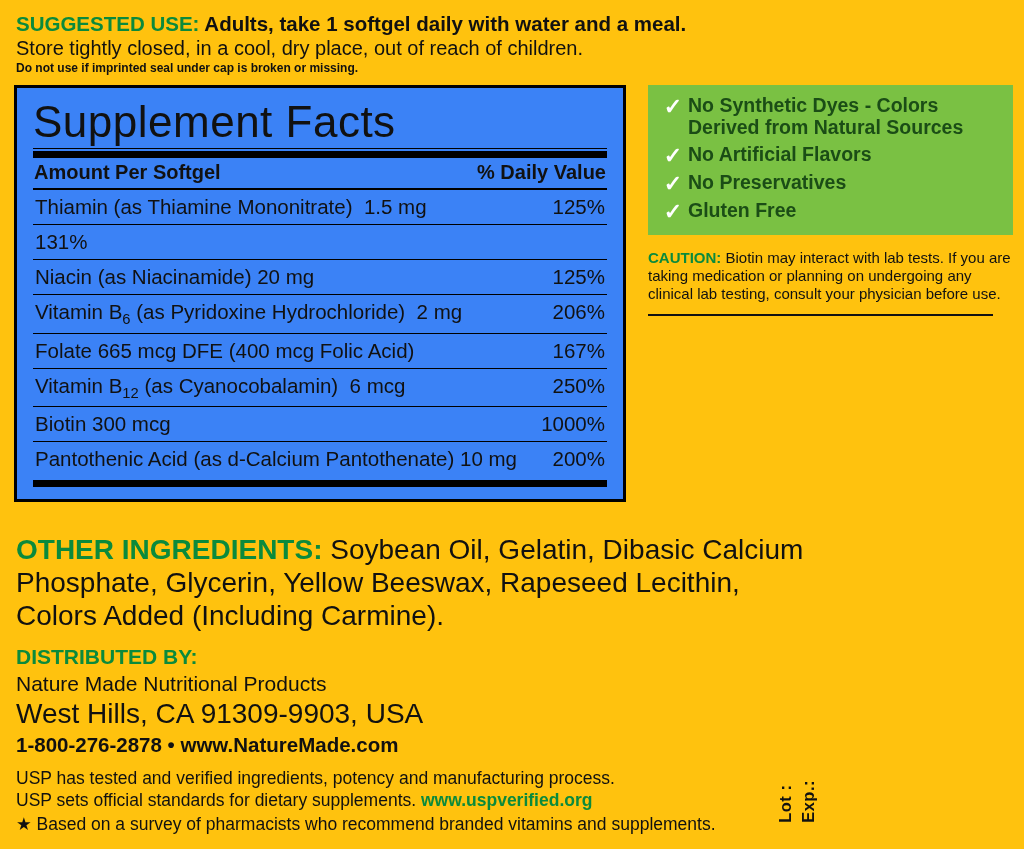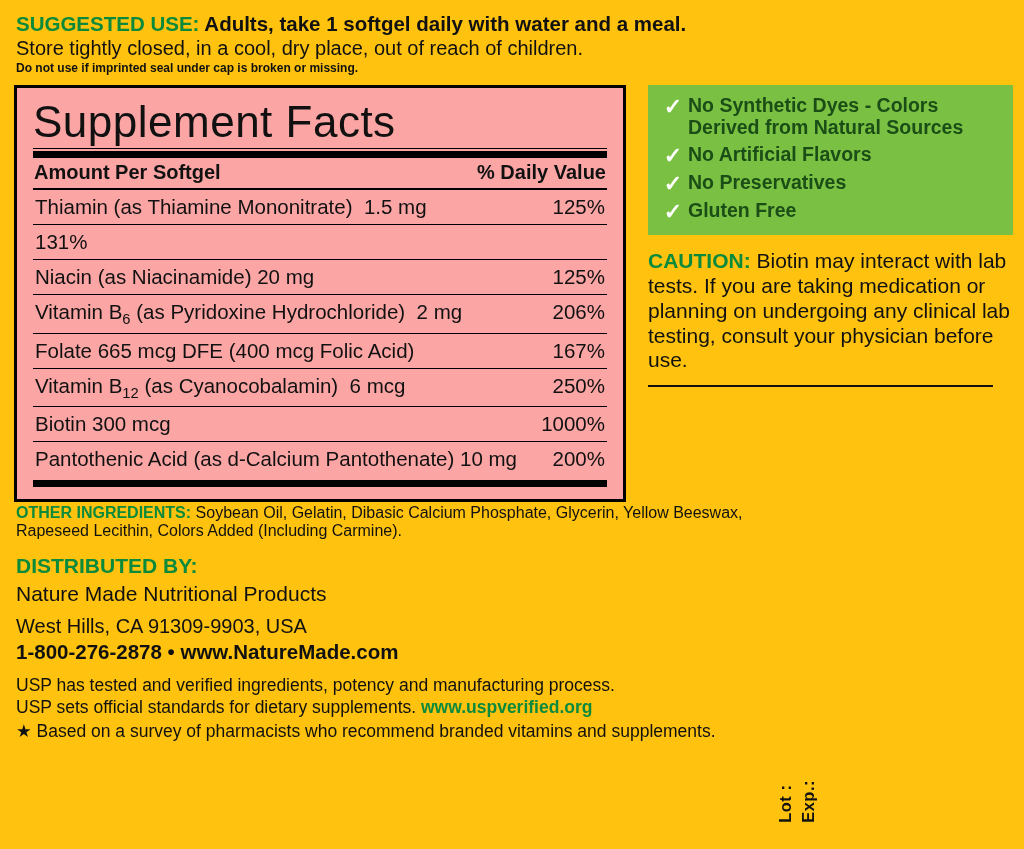--- a/index.html
+++ b/index.html
@@ -57,21 +57,21 @@
     width: 612px;
     flex: 0 0 612px;
   }
   .col-right {
     flex: 1 1 auto;
     margin-left: 22px;
   }
 
   
   .sf-panel {
-    background: #fca5a5;
+    background: #3b82f6;
     border: 3px solid #000000;
     box-sizing: border-box;
     padding: 10px 12px 12px 12px;
   }
   .sf-title {
     font-size: 44px;
     letter-spacing: 0.5px;
     line-height: 1.0;
     margin: 2px 0 2px 4px;
     font-weight: normal;
@@ -155,37 +155,37 @@
   .claim-text {
     color: #1b4d16;
     font-weight: bold;
     font-size: 19.5px;
     line-height: 1.12;
   }
 
   
   .caution {
     margin-top: 14px;
-    font-size: 21px;
+    font-size: 15px;
     line-height: 1.18;
   }
   .caution b {
     color: #0B8A3C;
   }
   .caution-rule {
     border: none;
     border-top: 2px solid #111;
     margin: 12px 20px 0 0;
     width: 345px;
   }
 
   
   .other-ing {
-    margin-top: 2px;
-    font-size: 16px;
+    margin-top: 31px;
+    font-size: 28px;
     line-height: 1.18;
     padding-left: 2px;
   }
   .other-ing .oi-label {
     color: #0B8A3C;
     font-weight: bold;
   }
 
   
   .dist {
@@ -197,22 +197,22 @@
     color: #0B8A3C;
     font-weight: bold;
     font-size: 21px;
   }
   .dist-name {
     font-weight: normal;
     font-size: 21px;
     margin-top: 2px;
   }
   .dist-addr {
-    font-size: 20px;
-    margin-top: 8px;
+    font-size: 28px;
+    margin-top: 1px;
   }
   .dist-phone {
     font-weight: bold;
     font-size: 20.5px;
     margin-top: 2px;
   }
 
   
   .fine {
     margin-top: 10px;

